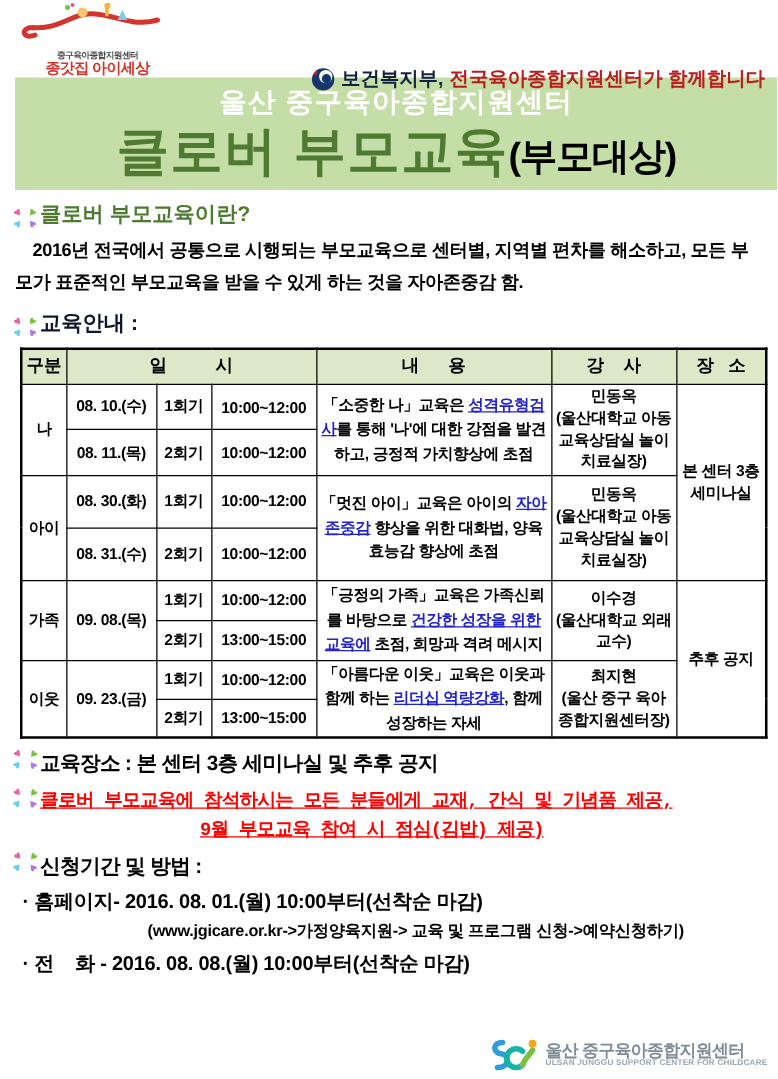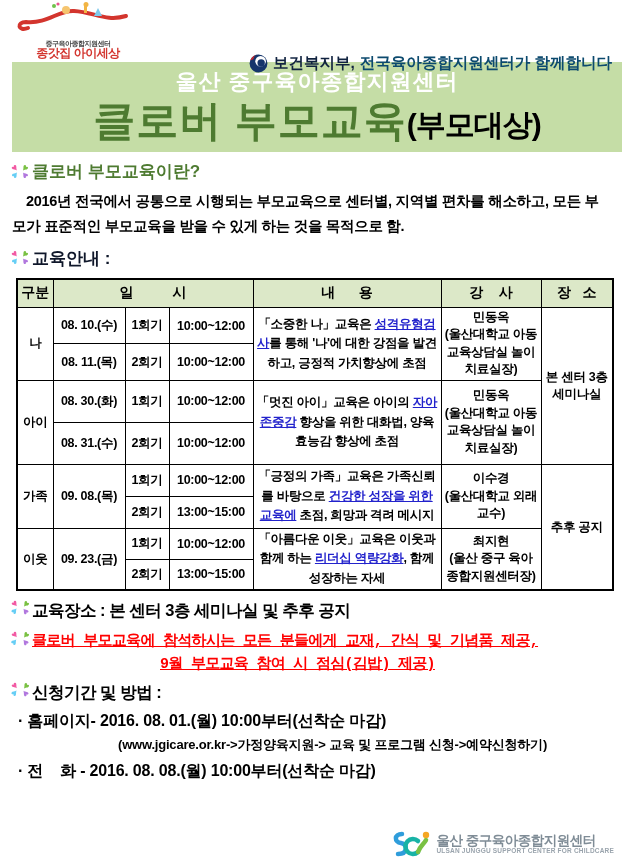--- a/index.html
+++ b/index.html
@@ -7,37 +7,37 @@
     position:relative;width:622px;height:863px;overflow:hidden;background:#fff;
     font-family:"Liberation Sans","DejaVu Sans",sans-serif;font-weight:bold;color:#000;
   }
   
   .top{position:relative;height:60px;}
   .brand{position:absolute;left:8px;top:2px;width:140px;text-align:center;line-height:1.05;}
   .brand .org{font-size:7px;color:#444;letter-spacing:-0.5px;}
   .brand .slogan{font-size:12px;color:#d3352e;letter-spacing:-0.5px;}
   .gov{position:absolute;right:10px;top:30px;display:flex;align-items:center;gap:5px;font-size:15.5px;white-space:nowrap;margin-top:23px;}
   .gov .ministry{color:#10223f;}
-  .gov .partner{color:#0c4a6e;text-align:right;}
+  .gov .partner{color:#b91c1c;text-align:right;}
   
   .banner{margin:2px 0 0 12px;background:#c5dda6;text-align:center;padding:5px 4px 9px;}
   .banner .sub{color:#ffffff;font-size:22px;letter-spacing:1px;}
   .banner .ttl-row{line-height:1.05;margin-top:2px;}
   .banner .ttl{color:#4e7b31;font-size:42px;letter-spacing:1px;}
   .banner .sfx{color:#000;font-size:30px;letter-spacing:-1px;}
   
   .clover{position:relative;display:inline-block;width:17px;height:16px;margin-right:3px;vertical-align:-2px;flex:0 0 auto;}
   .clover i{position:absolute;font-style:normal;font-size:10px;line-height:10px;}
   .clover i::before{content:"\2665";}
   .clover .l1{left:0;top:-1px;color:#f25aa3;transform:rotate(-40deg);}
   .clover .l2{right:1px;top:-1px;color:#7ac143;transform:rotate(40deg);}
   .clover .l3{left:0;bottom:0;color:#66cef5;transform:rotate(-140deg);}
   .clover .l4{right:1px;bottom:0;color:#b177de;transform:rotate(140deg);}
   
-  .sect{display:flex;align-items:center;margin:8px 0 0 12px;}
+  .sect{display:flex;align-items:flex-end;margin:8px 0 0 12px;}
   .h-green{color:#4e7b31;font-size:17px;}
   .h-black{color:#0f172a;font-size:17px;}
   .intro-body{margin:6px 14px 0 12px;font-size:14.5px;line-height:1.72;text-indent:14px;letter-spacing:-0.3px;}
   
   table.sched{border-collapse:collapse;margin:8px 0 0 16px;table-layout:fixed;width:596px;border:2px solid #000;}
   table.sched th,table.sched td{border:1.5px solid #000;text-align:center;vertical-align:middle;padding:1px 2px;font-weight:bold;}
   table.sched th{background:#dce8c8;font-size:14px;height:25px;white-space:pre;}
   table.sched td{font-size:12.5px;letter-spacing:-0.3px;}
   td.content{text-align:left;padding:3px 6px;font-size:12.5px;line-height:1.55;}
   td.content .hl{color:#2323cc;text-decoration:underline;}
@@ -103,21 +103,21 @@
 
   <div class="sect">
     <span class="clover">
         <i class="l1"></i>
         <i class="l2"></i>
         <i class="l3"></i>
         <i class="l4"></i>
       </span>
     <span class="h-green">클로버 부모교육이란?</span>
   </div>
-  <div class="intro-body">2016년 전국에서 공통으로 시행되는 부모교육으로 센터별, 지역별 편차를 해소하고, 모든 부모가 표준적인 부모교육을 받을 수 있게 하는 것을 목적으로 함.</div>
+  <div class="intro-body">2016년 전국에서 공통으로 시행되는 부모교육으로 센터별, 지역별 편차를 해소하고, 모든 부모가 표준적인 부모교육을 받을 수 있게 하는 것을 자아존중감 함.</div>
 
   <div class="sect">
     <span class="clover">
         <i class="l1"></i>
         <i class="l2"></i>
         <i class="l3"></i>
         <i class="l4"></i>
       </span>
     <span class="h-black">교육안내 :</span>
   </div>

